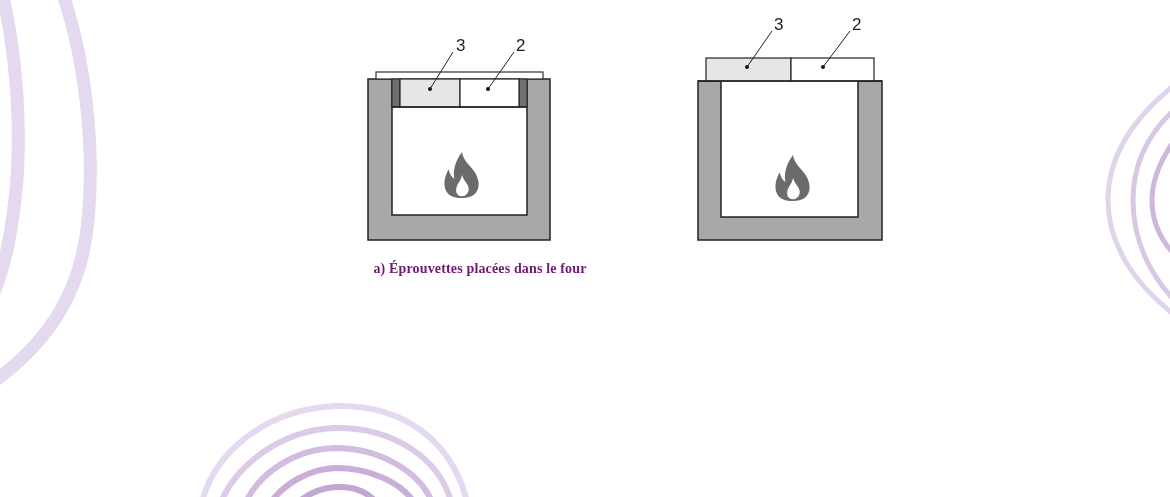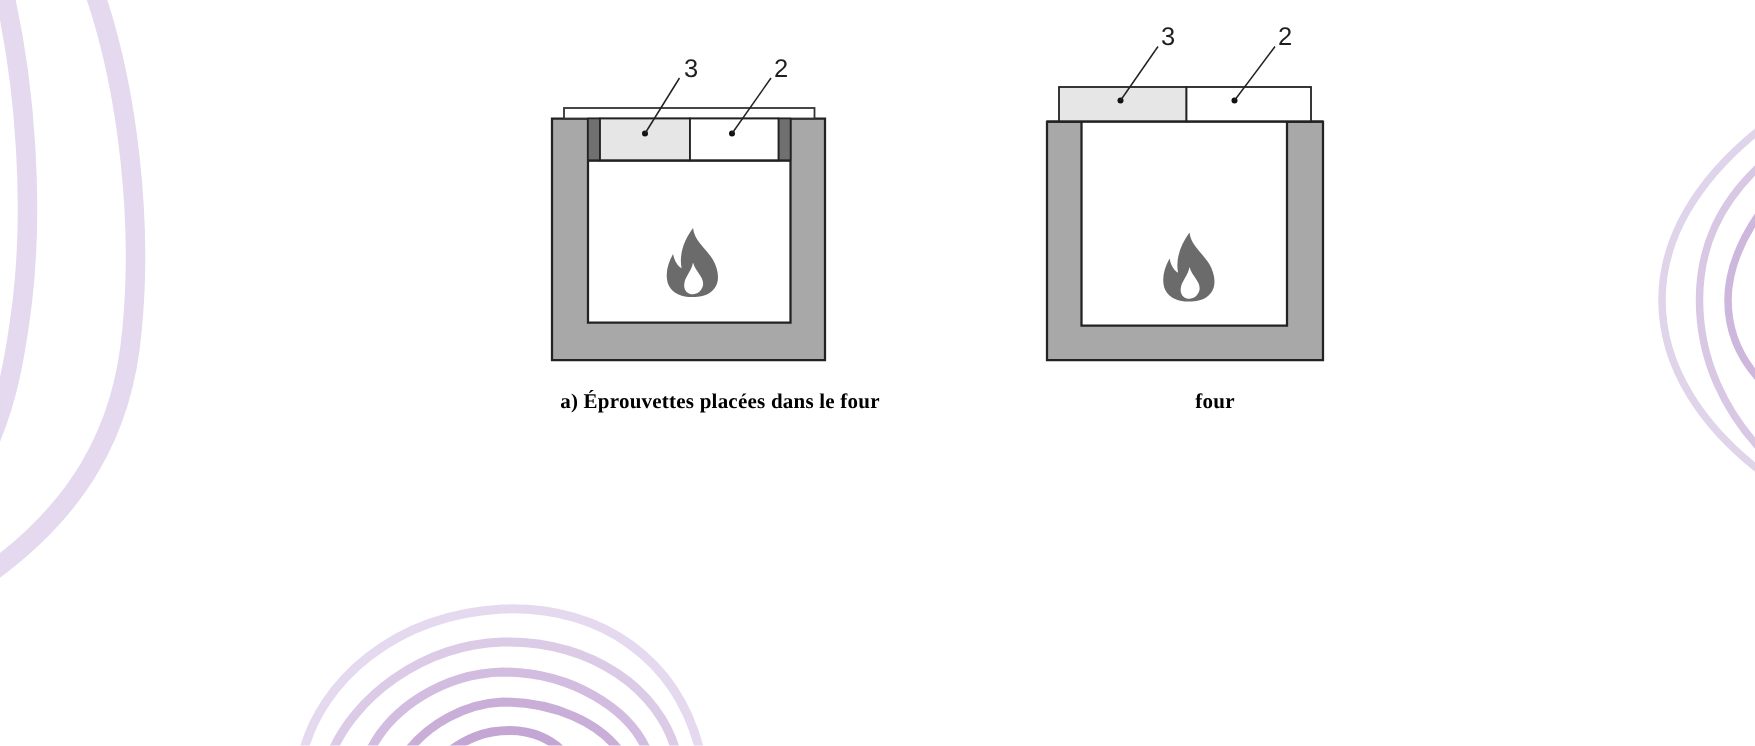--- a/index.html
+++ b/index.html
@@ -1,21 +1,21 @@
 <!DOCTYPE html>
 <html><head>
   <meta charset="utf-8">
   <style>
     html, body { margin: 0; padding: 0; background: #ffffff; }
     body { width: 1170px; height: 497px; position: relative; overflow: hidden;
            font-family: "Liberation Sans", sans-serif; }
     .layer { position: absolute; left: 0; top: 0; width: 1170px; height: 497px; }
     .num { font-family: "Liberation Sans", sans-serif; font-size: 17px; fill: #1e1e1e; }
     .caption { position: absolute; font-family: "Liberation Serif", serif; font-weight: bold;
-               font-size: 14px; color: #000000; white-space: nowrap; text-align: center;
+               font-size: 14px; color: #701a75; white-space: nowrap; text-align: center;
                letter-spacing: 0.15px; line-height: 18px; }
     #cap-a { left: 330px; width: 300px; top: 260px; }
     #cap-b { left: 640px; width: 340px; top: 260px; }
   </style>
 </head>
 <body>
 
 <svg class="layer" viewBox="0 0 1170 497" xmlns="http://www.w3.org/2000/svg">
   <g fill="none" stroke-linecap="round">
 
@@ -69,14 +69,13 @@
     <text class="num" x="774" y="30">3</text>
     <text class="num" x="852" y="30">2</text>
     <use href="#flame-shape" fill="#6b6b6b" transform="translate(774,155) scale(0.95,0.96)"></use>
   </g>
 </svg>
 
 <div class="caption" id="cap-a">
   <div>a) Éprouvettes placées dans le four</div>
 </div>
 <div class="caption" id="cap-b">
-  <div>four</div>
 </div>
 
 </body></html>

